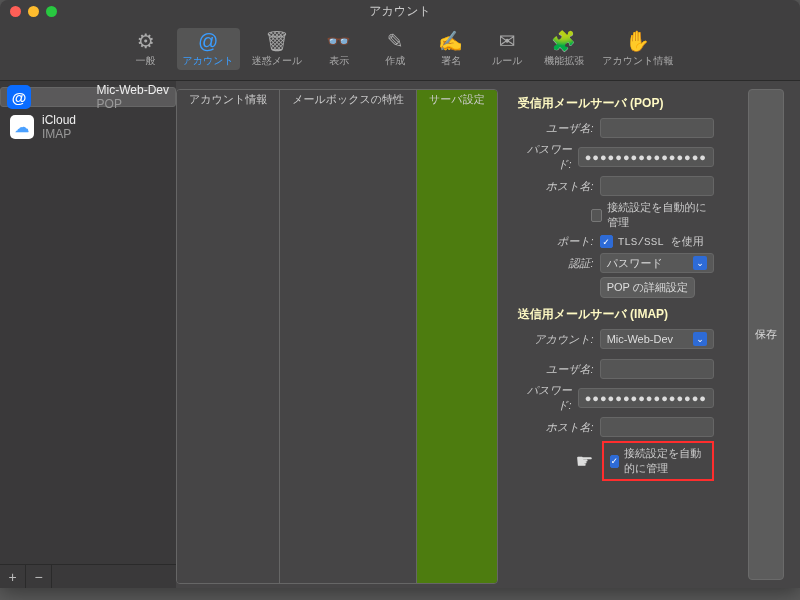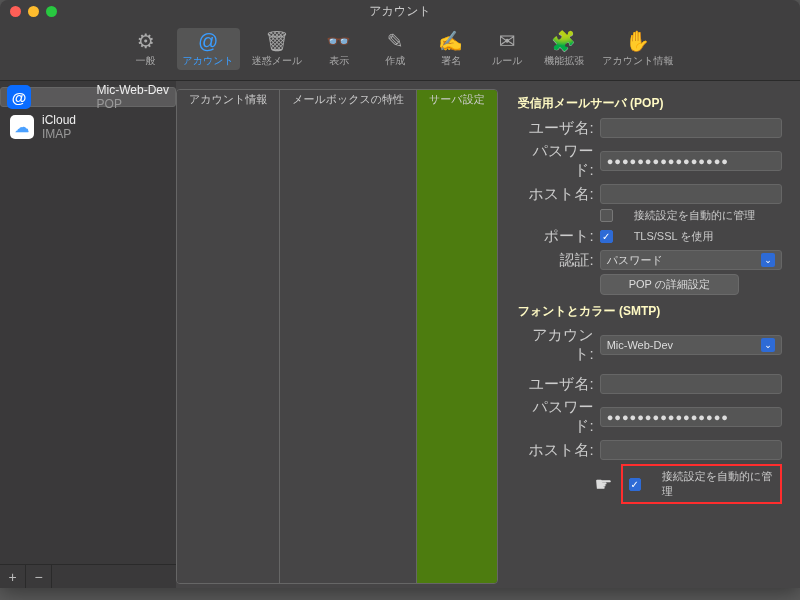--- a/index.html
+++ b/index.html
@@ -32,30 +32,30 @@
 .sb-btn { width: 26px; display: flex; align-items: center; justify-content: center; color: #bbb; font-size: 14px; border-right: 1px solid #2a2a2a; }
 .main { flex: 1; background: #464546; display: flex; flex-direction: row; overflow: hidden; }
 .tabs { display: flex; justify-content: center; padding: 8px 0 4px; }
 .tabseg { display: flex; border: 1px solid #666; border-radius: 4px; overflow: hidden; }
 .tab { padding: 2px 12px; font-size: 11px; color: #ccc; border-right: 1px solid #666; background: #464546; }
 .tab:last-child { border-right: none; }
 .tab.active { background: #4d7c0f; }
 .form { padding: 6px 18px 0; overflow-y: auto; flex: 1; }
 .section-title { font-size: 12px; font-weight: 600; color: #fef9c3; margin: 8px 0 6px 2px; }
 .row { display: flex; align-items: center; margin: 4px 0; gap: 6px; }
-.row-lbl { width: 78px; text-align: right; font-size: 15px; color: #ccc; }
+.row-lbl { width: 78px; text-align: right; font-size: 11px; color: #ccc; font-style: italic; }
 .fld { flex: 1; height: 20px; background: #555; border: 1px solid #666; border-radius: 3px; color: #ddd; padding: 0 6px; font-size: 11px; display: flex; align-items: center; }
 .fld.focus { border: 2px solid #4a8cca; background: #3f3f3f; }
 .fld.dim { color: #777; }
 .sel { flex: 1; height: 20px; background: #585858; border: 1px solid #666; border-radius: 3px; color: #ddd; padding: 0 6px; font-size: 11px; display: flex; align-items: center; justify-content: space-between; }
 .sel .caret { width: 14px; height: 14px; background: #2e6bd6; border-radius: 2px; display: flex; align-items: center; justify-content: center; font-size: 9px; color: #fff; }
-.chk { display: flex; align-items: center; gap: 21px; font-size: 11px; color: #ccc; }
+.chk { display: flex; align-items: center; gap: 5px; font-size: 11px; color: #ccc; font-family: Liberation Mono, monospace; }
 .chkbox { width: 13px; height: 13px; border: 1px solid #777; border-radius: 2px; background: #555; display: flex; align-items: center; justify-content: center; font-size: 10px; color: #fff; }
 .chkbox.on { background: #2e6bd6; border-color: #2e6bd6; }
-.btn { background: #5c5c5c; border: 1px solid #6a6a6a; border-radius: 4px; padding: 2px 28px; font-size: 11px; color: #ddd; }
+.btn { background: #5c5c5c; border: 1px solid #6a6a6a; border-radius: 4px; padding: 2px 6px; font-size: 11px; color: #ddd; }
 .highlight { border: 2px solid #ff2d2d; padding: 3px 6px; display: inline-flex; align-items: center; gap: 5px; }
 .finger { font-size: 20px; margin-right: 2px; }
 .footer { display: flex; justify-content: flex-end; padding: 8px 16px; }
 .pwdots { letter-spacing: 1px; font-size: 11px; color: #ddd; }
 </style>
 </head>
 <body>
 
 <div class="window">
   <div class="titlebar">
@@ -175,21 +175,21 @@
           <div class="sel">
             <span>パスワード</span>
             <span class="caret">⌄</span>
           </div>
         </div>
         <div class="row">
           <div class="row-lbl"></div>
           <button class="btn">POP の詳細設定</button>
         </div>
 
-        <div class="section-title">フォントとカラー (SMTP)</div>
+        <div class="section-title">送信用メールサーバ (IMAP)</div>
 
         <div class="row">
           <div class="row-lbl">アカウント:</div>
           <div class="sel">
             <span>Mic-Web-Dev</span>
             <span class="caret">⌄</span>
           </div>
         </div>
         <div class="row" style="margin-top:10px">
           <div class="row-lbl">ユーザ名:</div>
@@ -210,15 +210,18 @@
           <span class="finger">☛</span>
           <div class="highlight">
             <div class="chk">
               <span class="chkbox on">✓</span>
               <span>接続設定を自動的に管理</span>
             </div>
           </div>
         </div>
       </div>
 
+      <div class="footer">
+        <button class="btn">保存</button>
+      </div>
     </div>
   </div>
 </div>
 
 </body></html>

